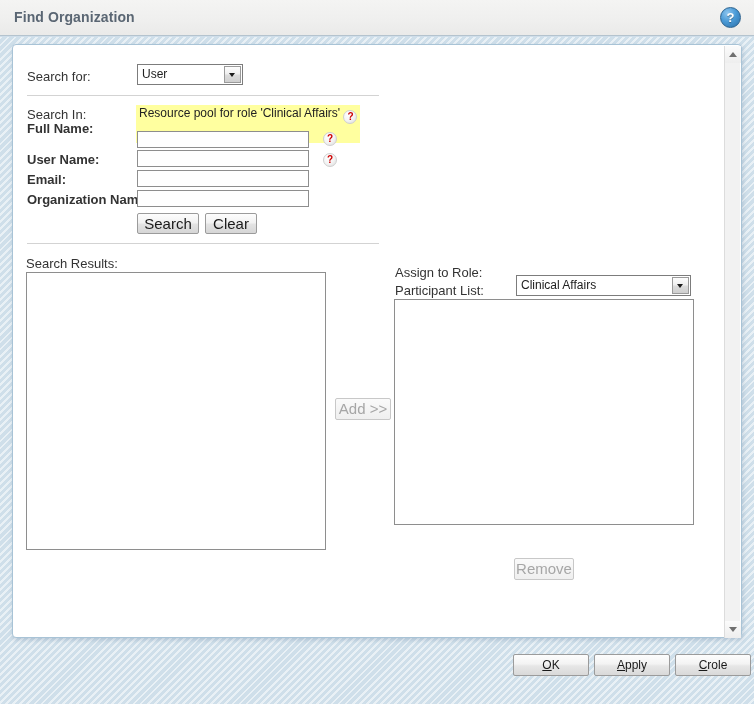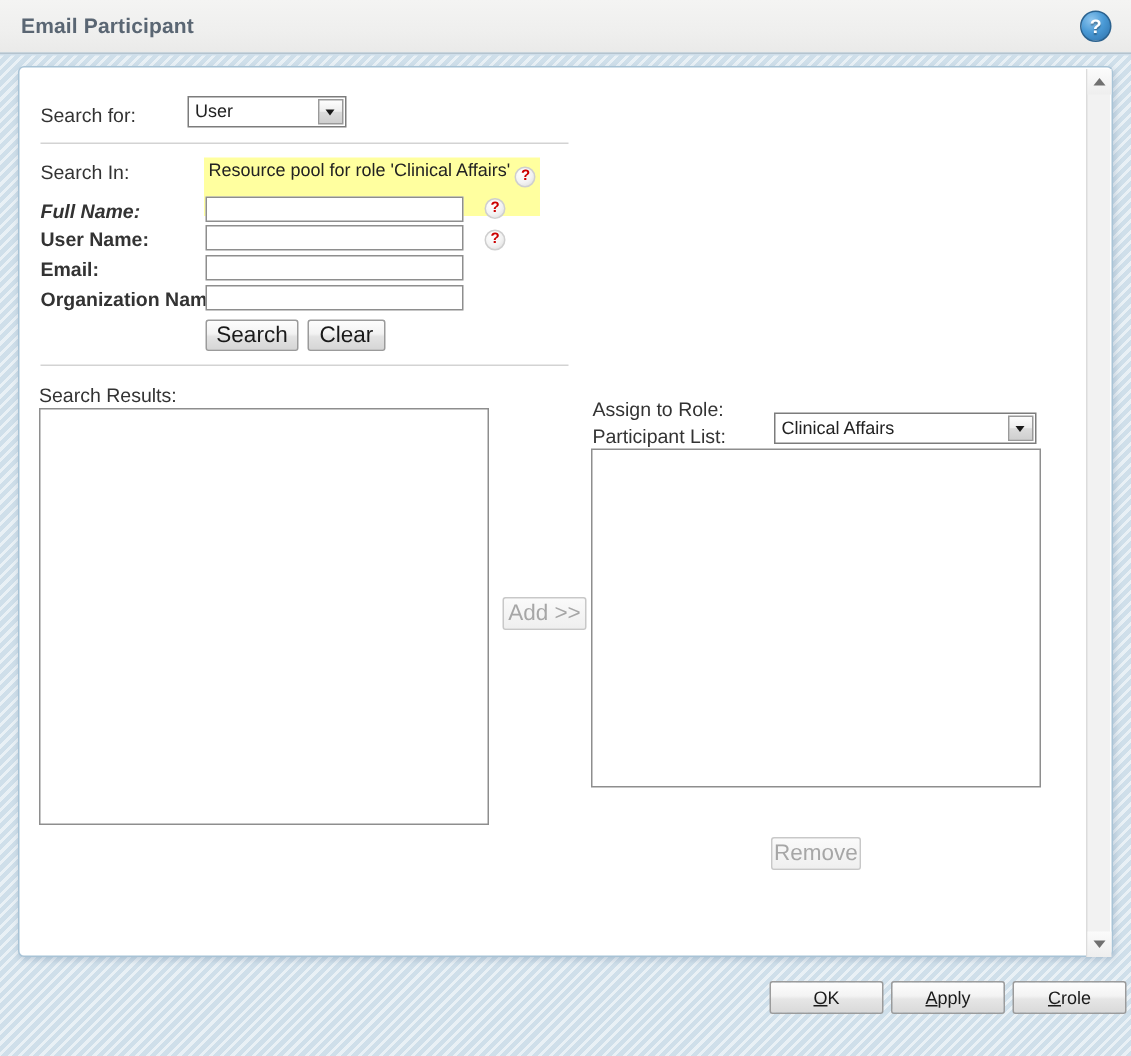--- a/index.html
+++ b/index.html
@@ -239,51 +239,51 @@
     text-align: center;
     line-height: 20px;
     cursor: pointer;
   }
   .footer-btn u { text-decoration: underline; }
 </style>
 </head>
 <body>
 
 <div class="titlebar">
-  <div class="titlebar-text">Email Participant</div>
+  <div class="titlebar-text">Find Organization</div>
   <div class="help-badge">?</div>
 </div>
 
 <div class="backdrop"></div>
 
 <div class="panel">
 
   <div class="vscroll">
     <div class="arrow up">
         <i></i>
       </div>
     <div class="arrow down">
         <i></i>
       </div>
   </div>
 
   <div class="lbl" style="left:14px; top:24px;">Search for:</div>
-  <div class="combo" style="left:112px; top:19px; width:106px;">
+  <div class="combo" style="left:124px; top:19px; width:106px;">
     <span class="val">User</span>
     <span class="btn">
         <i></i>
       </span>
   </div>
 
   <div class="hr" style="left:14px; top:50px; width:352px;"></div>
 
   <div class="lbl" style="left:14px; top:62px;">Search In:</div>
   <div class="highlight" style="left:123px; top:60px;"><span>Resource pool for role 'Clinical Affairs'</span> <span class="qicon">?</span></div>
 
-  <div class="lbl bold" style="left:14px; top:88px;font-style:italic;">Full Name:</div>
+  <div class="lbl bold" style="left:14px; top:76px;">Full Name:</div>
   <input class="textbox" style="left: 124px; top: 86px; width: 172px;" value="">
   <span class="qicon qicon-abs" style="left:310px; top:87px;">?</span>
 
   <div class="lbl bold" style="left:14px; top:107px;">User Name:</div>
   <input class="textbox" style="left: 124px; top: 105px; width: 172px;" value="">
   <span class="qicon qicon-abs" style="left:310px; top:108px;">?</span>
 
   <div class="lbl bold" style="left:14px; top:127px;">Email:</div>
   <input class="textbox" style="left: 124px; top: 125px; width: 172px;" value="">
 

